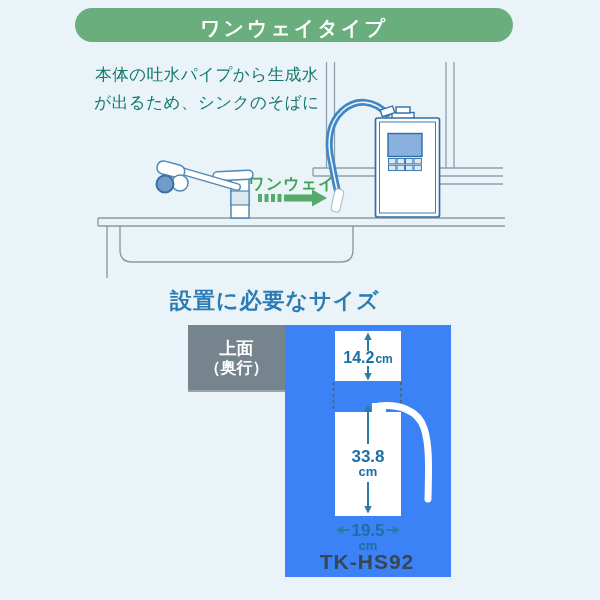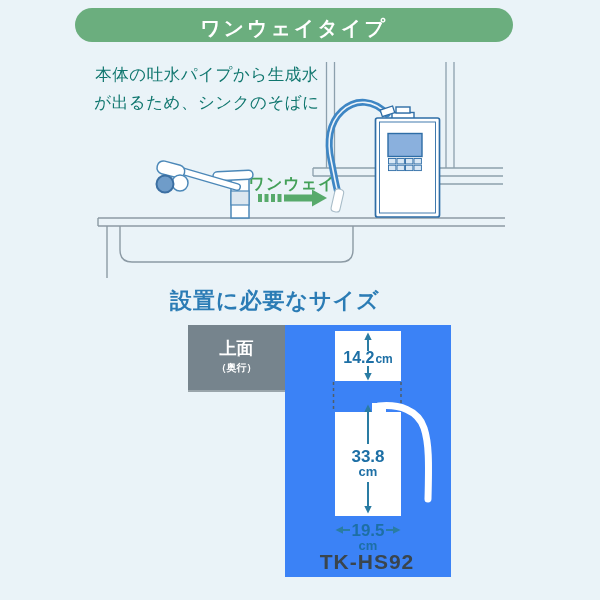--- a/index.html
+++ b/index.html
@@ -18,21 +18,21 @@
   .size-heading{position:absolute;left:170px;top:286px;font-size:22px;font-weight:700;
     color:#2b7cb5;letter-spacing:1px;}
 
   .size-table{position:absolute;left:168px;top:325px;width:263px;height:252px;display:flex;margin-left:20px;}
   .label-col{width:97px;display:flex;flex-direction:column;}
   .label-cell{background:#76848d;color:#ffffff;display:flex;flex-direction:column;
     align-items:center;justify-content:center;text-align:center;}
   .label-cell.row1{height:65px;border-bottom:2px solid #9aa5ab;}
   .label-cell.row2{flex:1;}
   .label-main{font-size:17px;font-weight:700;line-height:20px;}
-  .label-sub{font-size:10px;font-weight:700;line-height:18px;}
+  .label-sub{font-size:16px;font-weight:700;line-height:18px;}
   .right-col{flex:1;background:#3b82f6;position:relative;}
   .diagram{position:absolute;left:0;top:0;}
 
   .dim-num{font-size:16px;font-weight:700;fill:#1d6fa5;}
   .dim-unit{font-size:12px;font-weight:700;fill:#1d6fa5;}
   .model-text{font-size:21px;font-weight:600;fill:#3a454d;letter-spacing:1px;}
   .flow-text{font-size:16px;font-weight:700;fill:#43a058;letter-spacing:1px;}
 </style>
 </head>
 <body>

